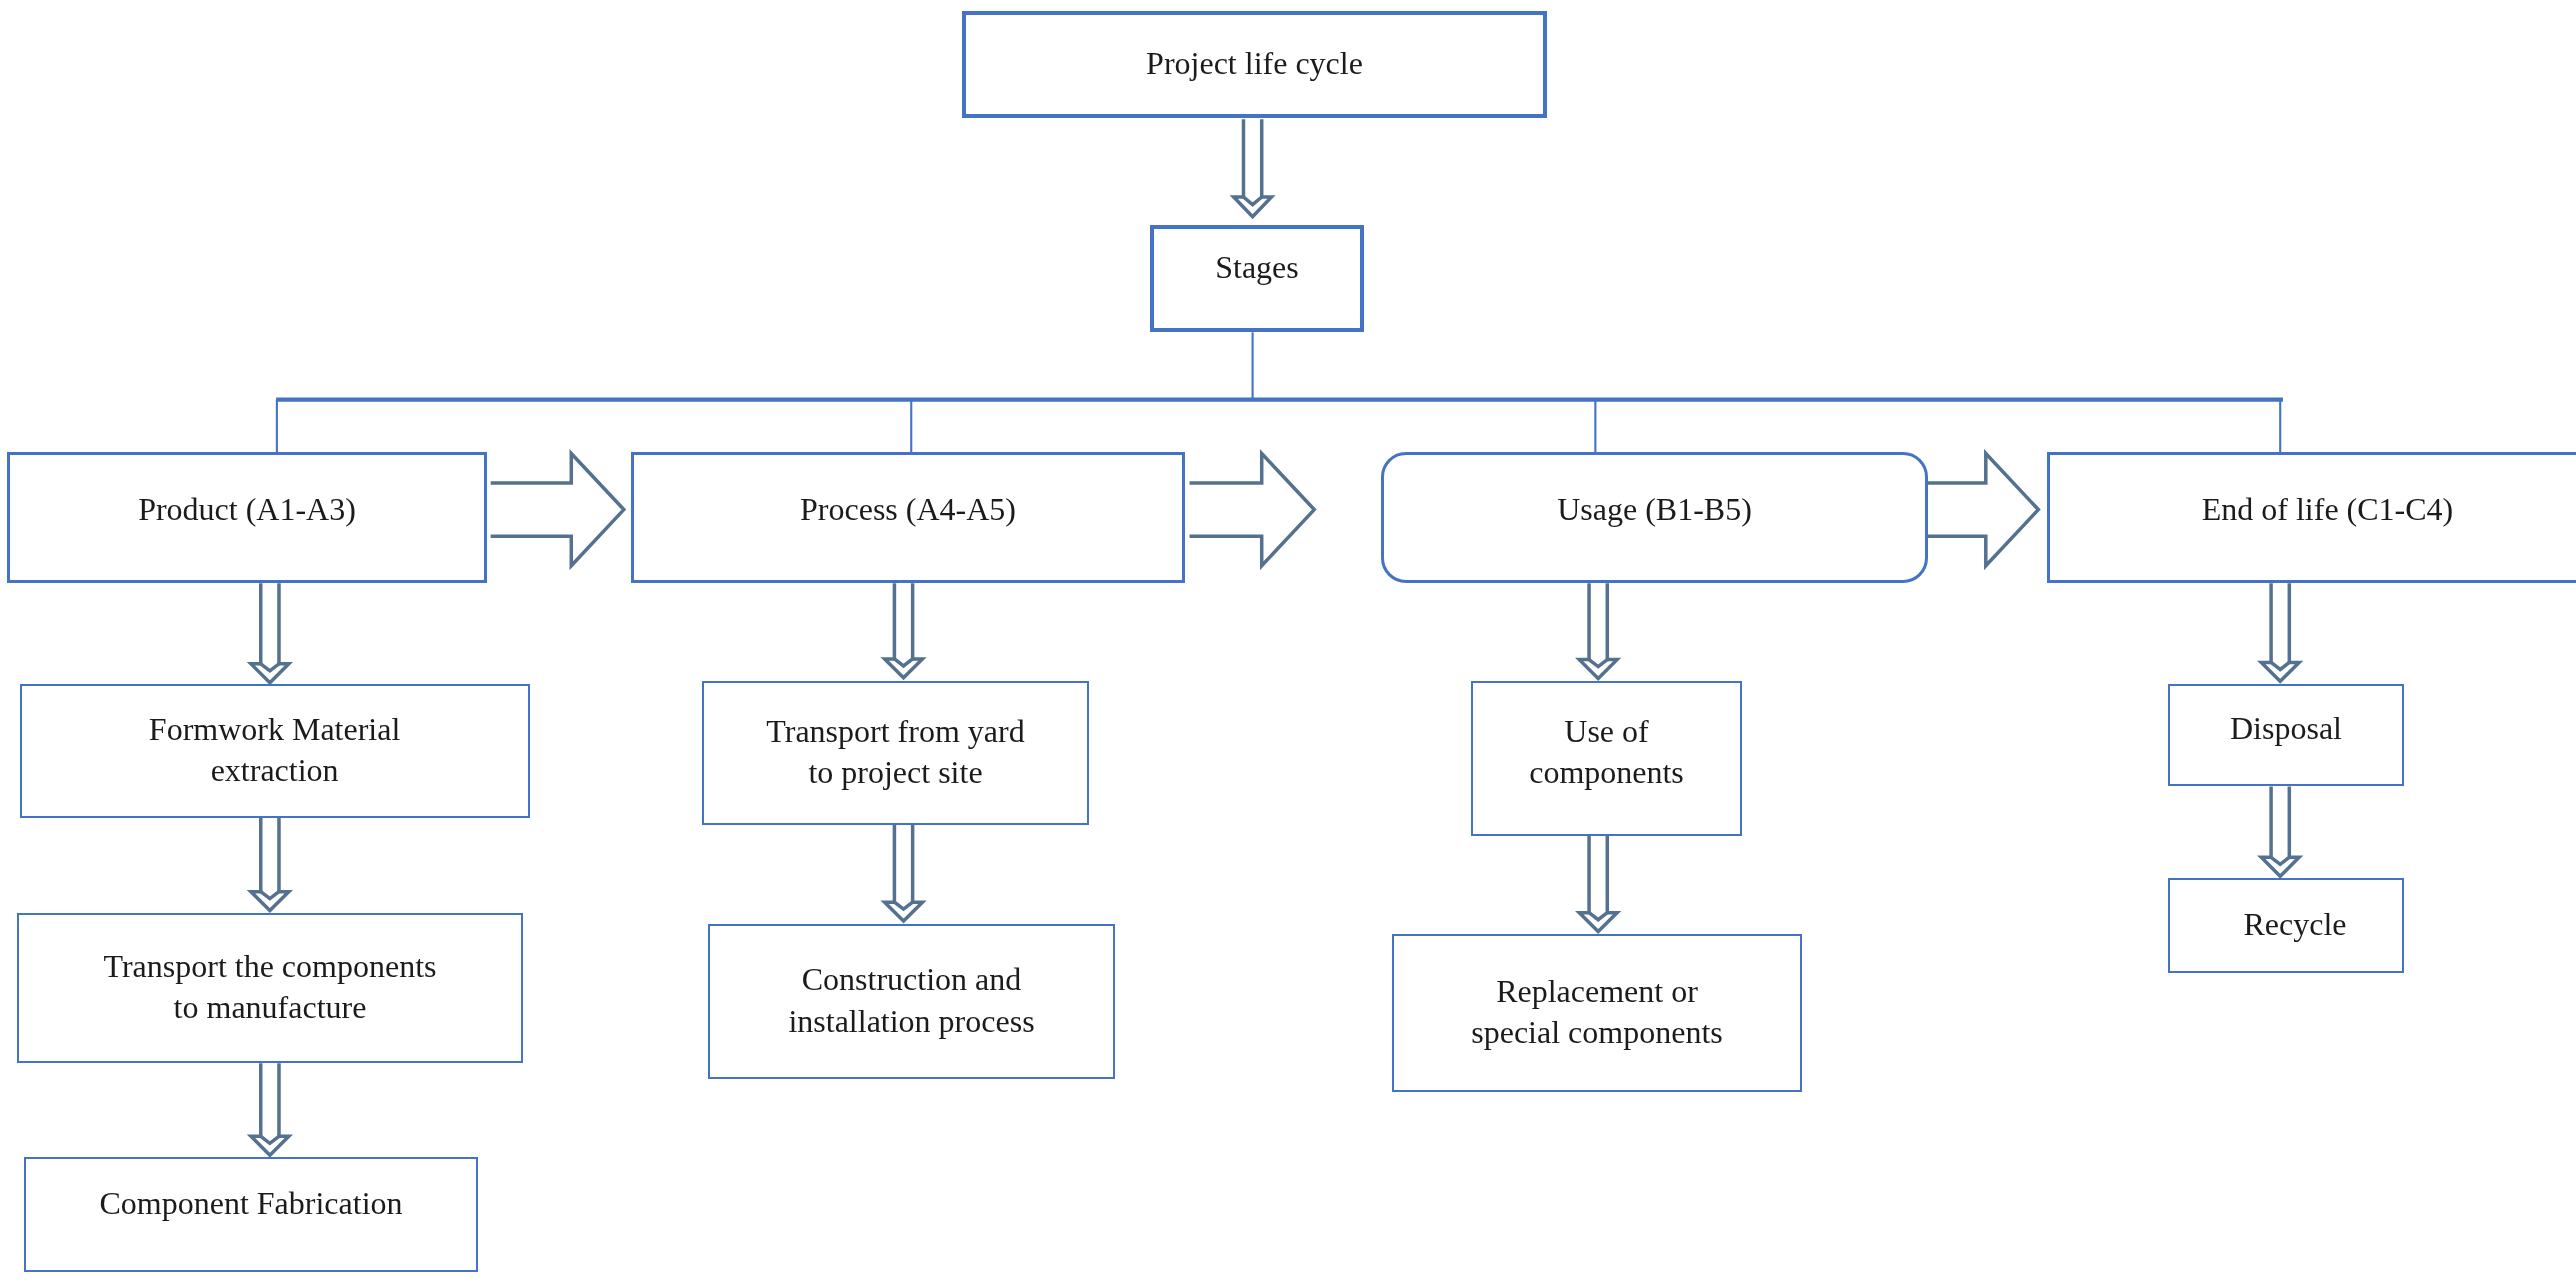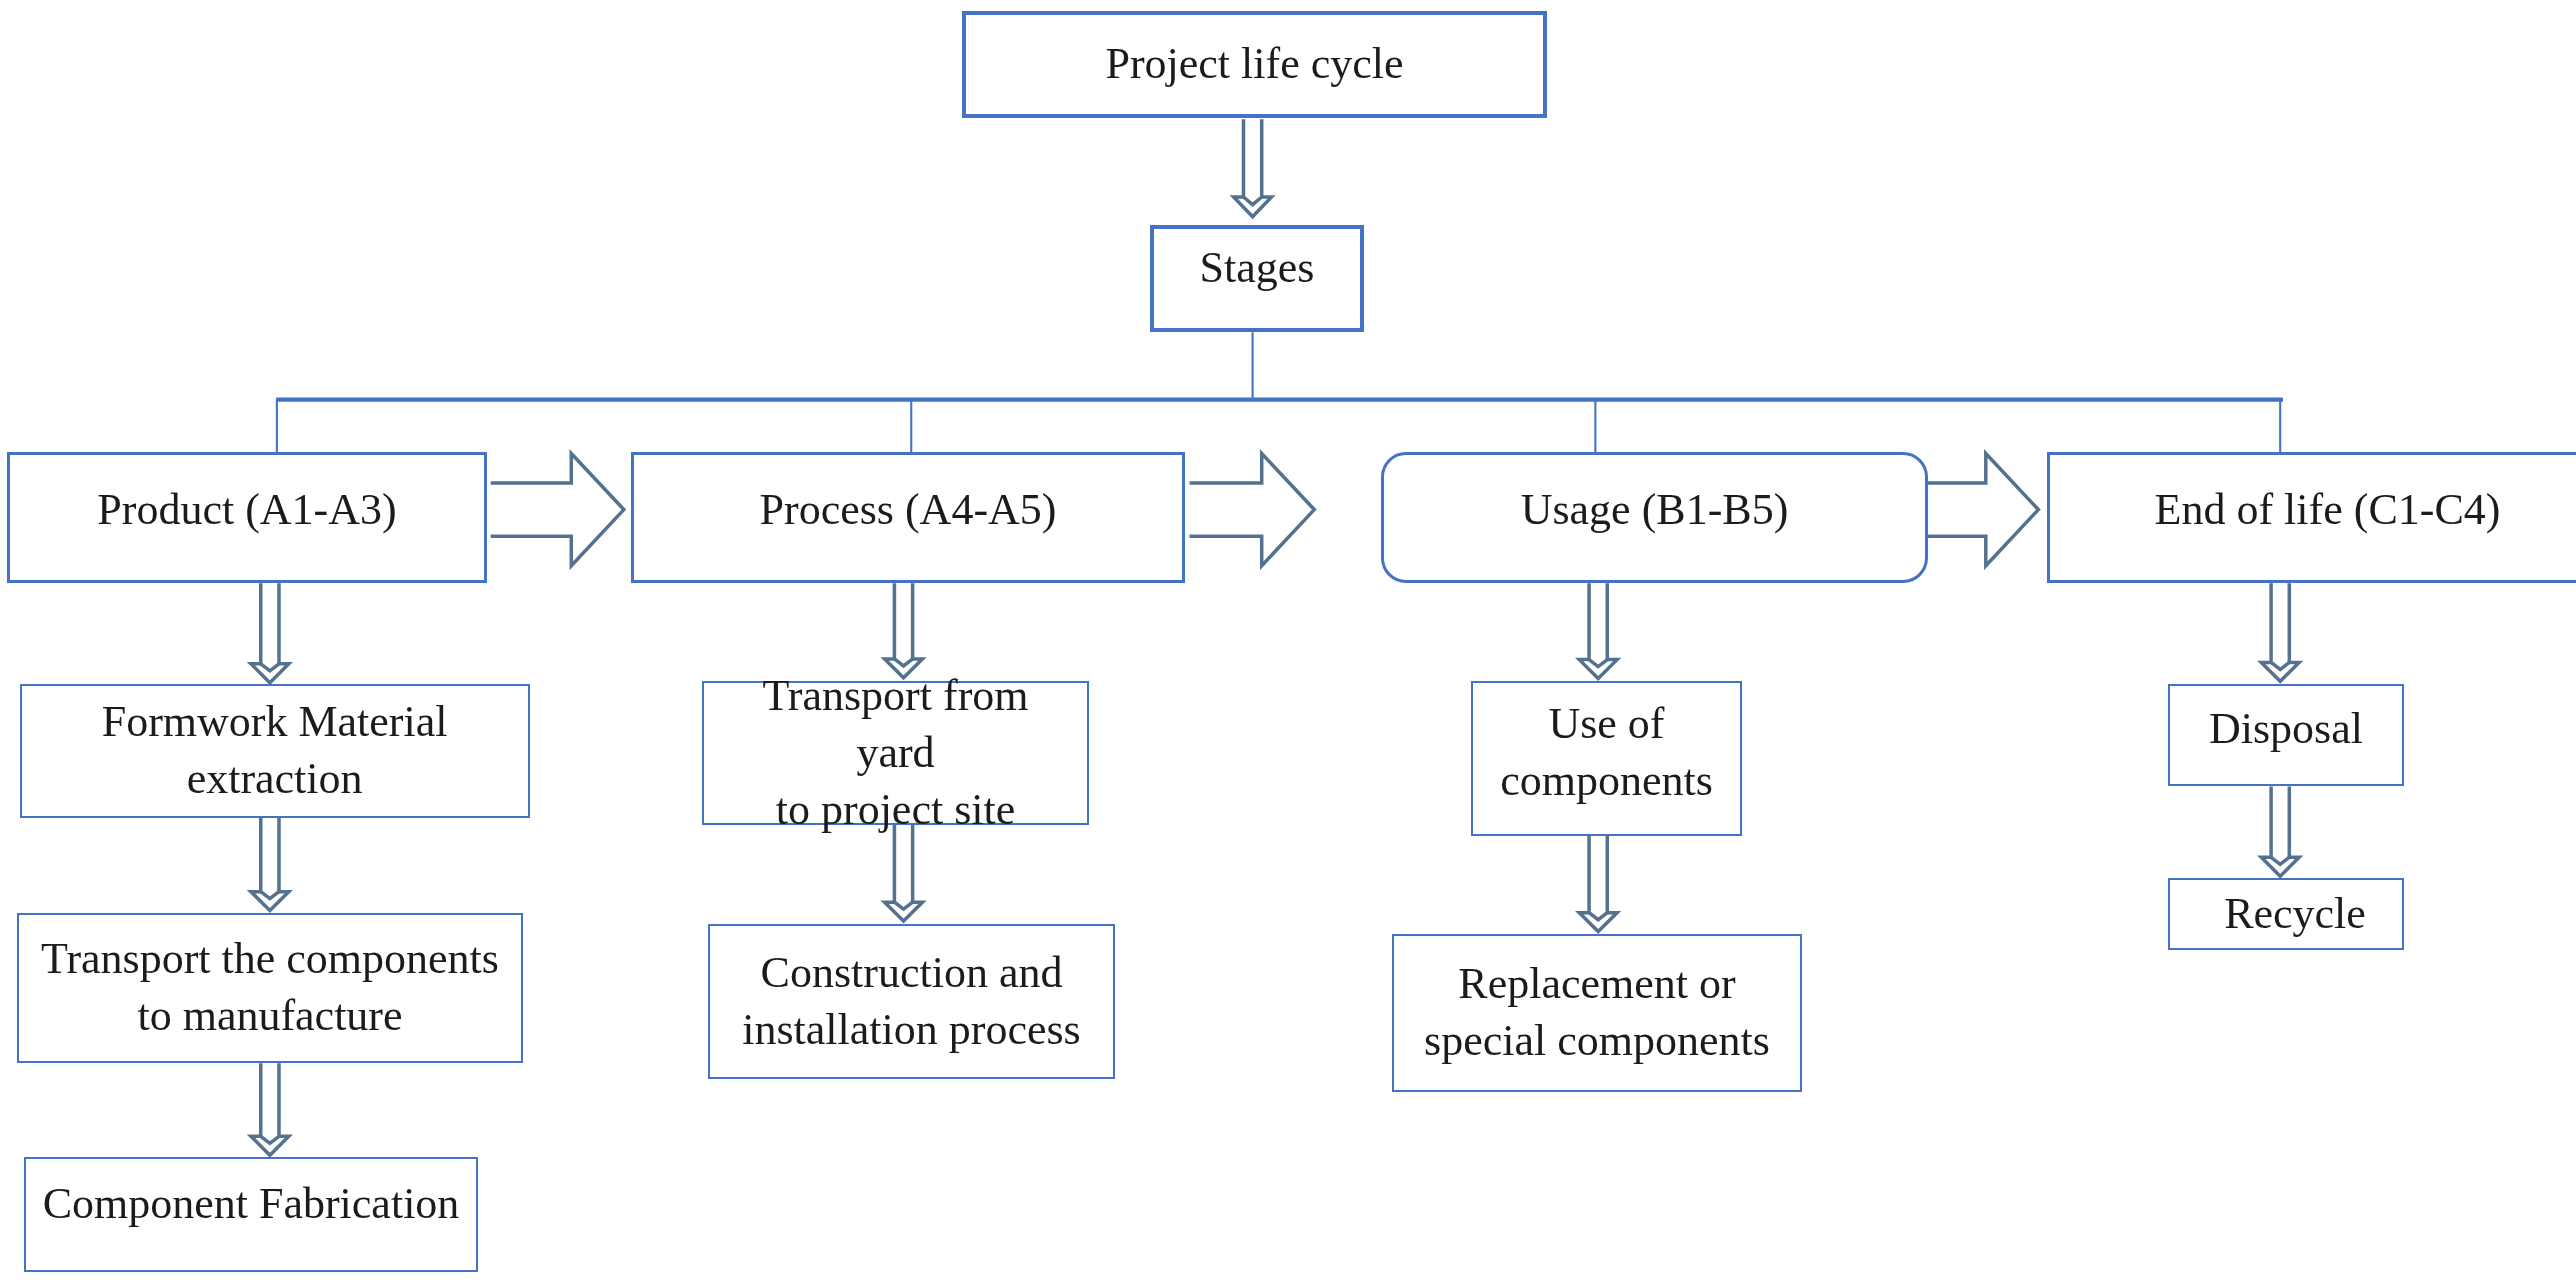--- a/index.html
+++ b/index.html
@@ -22,21 +22,21 @@
   .connector{stroke:var(--connector);fill:none;}
   .oarrow{stroke:var(--arrow);fill:none;stroke-width:5;}
   .node{
     position:absolute;
     box-sizing:border-box;
     background:#fff;
     border:3.5px solid var(--border);
     display:flex;align-items:center;justify-content:center;
     text-align:center;
     white-space:pre-line;
-    font-size:44px;line-height:1.3;
+    font-size:32px;line-height:1.3;
   }
   .bd6{border-width:4.2px;}
   .bd4{border-width:2.8px;}
   .bias-0{padding:7px 14px 8.4px;}
   .bias-s{padding:7px 14px 19.6px;}
   .bias-m{padding:7px 14px 29px;}
   .bias-l{padding:7px 14px 23px;}
 </style>
 </head>
 <body>
@@ -129,16 +129,16 @@
 installation process</div>
 
   <div class="node bd4 bias-s" style="left:1471px;top:681px;width:271px;height:155px;">Use of
 components</div>
 
   <div class="node bd4 bias-0" style="left:1392px;top:934px;width:410px;height:158px;">Replacement or
 special components</div>
 
   <div class="node bd4 bias-s" style="left:2168px;top:684px;width:236px;height:102px;">Disposal</div>
 
-  <div class="node bd4 bias-0" style="left:2168px;top:878px;width:236px;height:72px;padding-left:32px;">Recycle</div>
+  <div class="node bd4 bias-0" style="left:2168px;top:878px;width:236px;height:95px;padding-left:32px;">Recycle</div>
 
 </div>
 
 
 </body></html>

